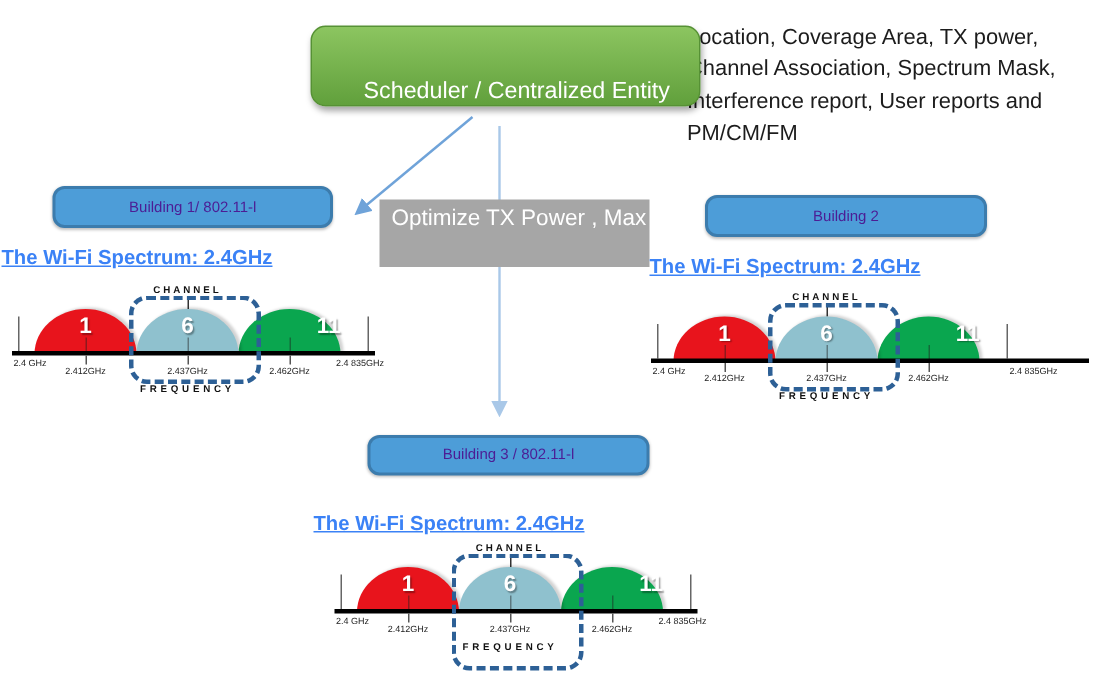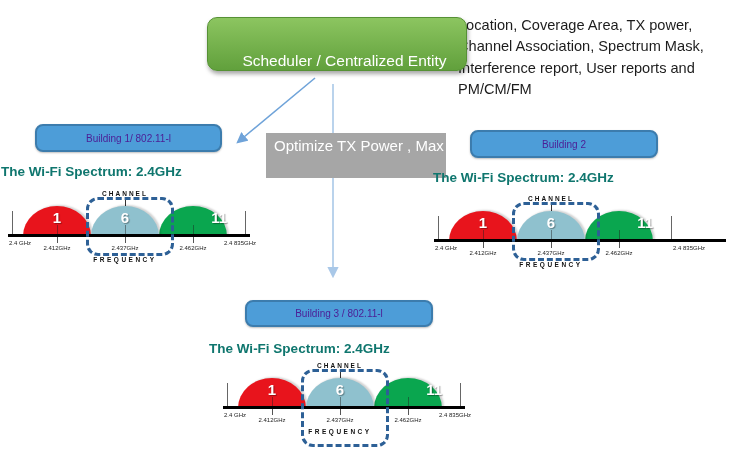--- a/index.html
+++ b/index.html
@@ -22,31 +22,31 @@
     font-size:14.6px; line-height:1.47; color:#1c1c1c; z-index:1;
   }
   .bldg-btn {
     position:absolute; background:var(--building-blue);
     border:2px solid var(--building-blue-border); border-radius:8px;
     color:#4c1d95; font-size:10px; display:flex; align-items:center; justify-content:center;
     z-index:2; box-shadow:0 1px 2px rgba(0,0,0,.25); box-sizing:border-box;
   }
   .b1 { left:35px;  top:124px; width:187px; height:28px; }
   .b2 { left:470px; top:130px; width:188px; height:28px; }
-  .b3 { left:245px; top:300px; width:188px; height:27px; }
+  .b3 { left:245px; top:290px; width:188px; height:27px; }
 
   .gray-box {
-    position:absolute; left:266px; top:133px; width:180px; height:45px;
+    position:absolute; left:253px; top:133px; width:180px; height:45px;
     background:var(--gray-box); color:#fff; font-size:15px; line-height:21px;
     padding:2px 0 12px 8px; box-sizing:border-box; z-index:1;
   }
 
   .spec-title {
-    position:absolute; font-weight:bold; font-size:13.5px; color:#0f766e;
-    z-index:1; white-space:nowrap;
+    position:absolute; font-weight:bold; font-size:13.5px; color:#3b82f6;
+    z-index:1; white-space:nowrap;text-decoration:underline;
   }
   .t1 { left:1px;   top:164px; }
   .t2 { left:433px; top:170px; }
   .t3 { left:209px; top:341px; }
 
   .spectrum-slot { position:absolute; width:300px; height:92px; z-index:1; }
   .s1 { left:8px;   top:190px; }
   .s2 { left:434px; top:195px; }
   .s3 { left:223px; top:362px; }
 

